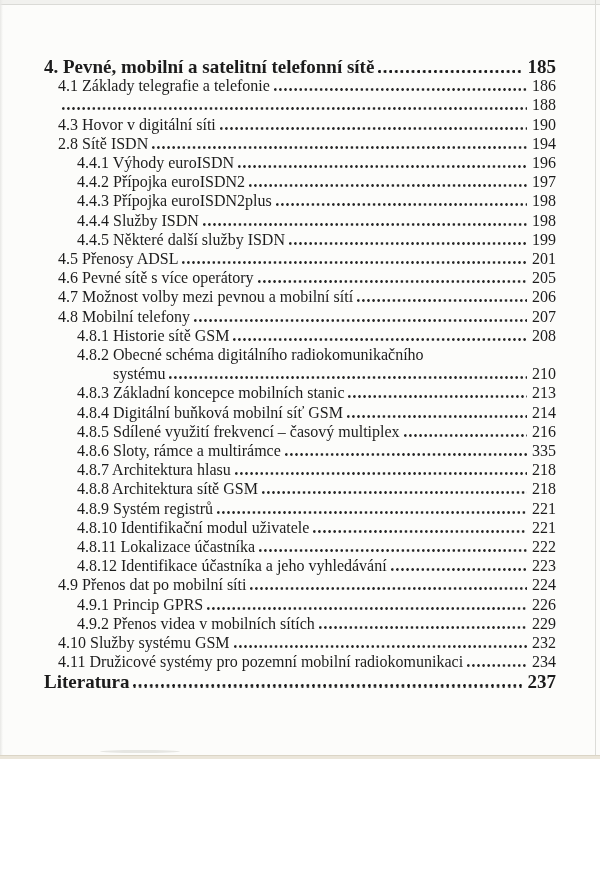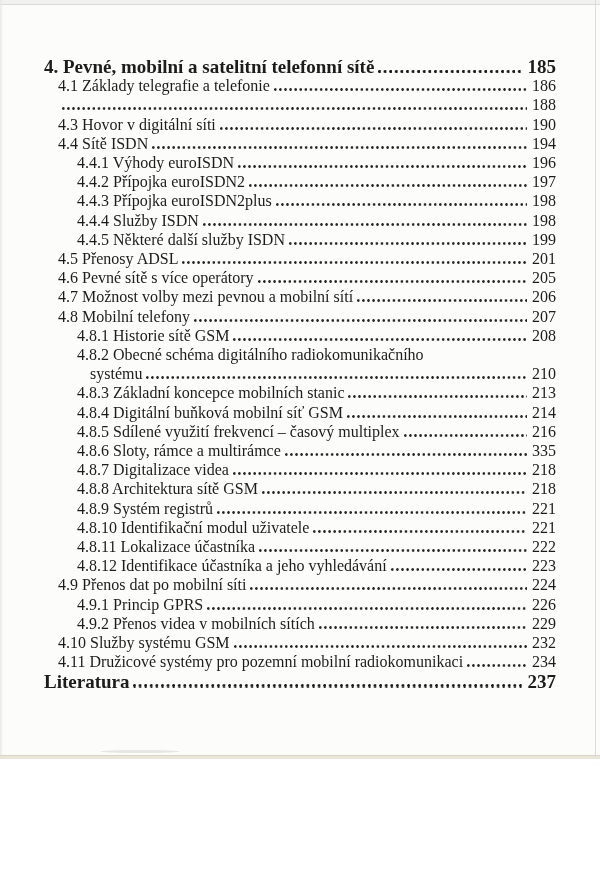--- a/index.html
+++ b/index.html
@@ -33,21 +33,21 @@
   .row {
     display: flex;
     align-items: baseline;
     line-height: 19.2px;
     font-size: 16px;
     white-space: nowrap;
   }
   .lvl1 { padding-left: 44px; font-weight: bold; font-size: 19px; }
   .lvl2 { padding-left: 58px; }
   .lvl3 { padding-left: 77px; }
-  .lvl4 { padding-left: 90px; }
+  .lvl4 { padding-left: 113px; }
   .gap-before { margin-top: 0; }
 
   .label { flex: 0 1 auto; }
 
   .leader {
     flex: 1 1 auto;
     min-width: 0;
     height: 3px;
     margin: 0 5px 0 4px;
     background-image: radial-gradient(circle at 1.3px 1.5px, #262626 1.1px, rgba(0,0,0,0) 1.5px);
@@ -89,21 +89,21 @@
       <div class="row lvl2">
         <span class="leader"></span>
         <span class="pagenum">188</span>
       </div>
       <div class="row lvl2">
         <span class="label">4.3 Hovor v digitální síti</span>
         <span class="leader"></span>
         <span class="pagenum">190</span>
       </div>
       <div class="row lvl2">
-        <span class="label">4.4 Sítě ISDN</span>
+        <span class="label">2.8 Sítě ISDN</span>
         <span class="leader"></span>
         <span class="pagenum">194</span>
       </div>
       <div class="row lvl3">
         <span class="label">4.4.1 Výhody euroISDN</span>
         <span class="leader"></span>
         <span class="pagenum">196</span>
       </div>
       <div class="row lvl3">
         <span class="label">4.4.2 Přípojka euroISDN2</span>
@@ -172,21 +172,21 @@
         <span class="label">4.8.5 Sdílené využití frekvencí – časový multiplex</span>
         <span class="leader"></span>
         <span class="pagenum">216</span>
       </div>
       <div class="row lvl3">
         <span class="label">4.8.6 Sloty, rámce a multirámce</span>
         <span class="leader"></span>
         <span class="pagenum">335</span>
       </div>
       <div class="row lvl3">
-        <span class="label">4.8.7 Digitalizace videa</span>
+        <span class="label">4.8.7 Architektura hlasu</span>
         <span class="leader"></span>
         <span class="pagenum">218</span>
       </div>
       <div class="row lvl3">
         <span class="label">4.8.8 Architektura sítě GSM</span>
         <span class="leader"></span>
         <span class="pagenum">218</span>
       </div>
       <div class="row lvl3">
         <span class="label">4.8.9 Systém registrů</span>

